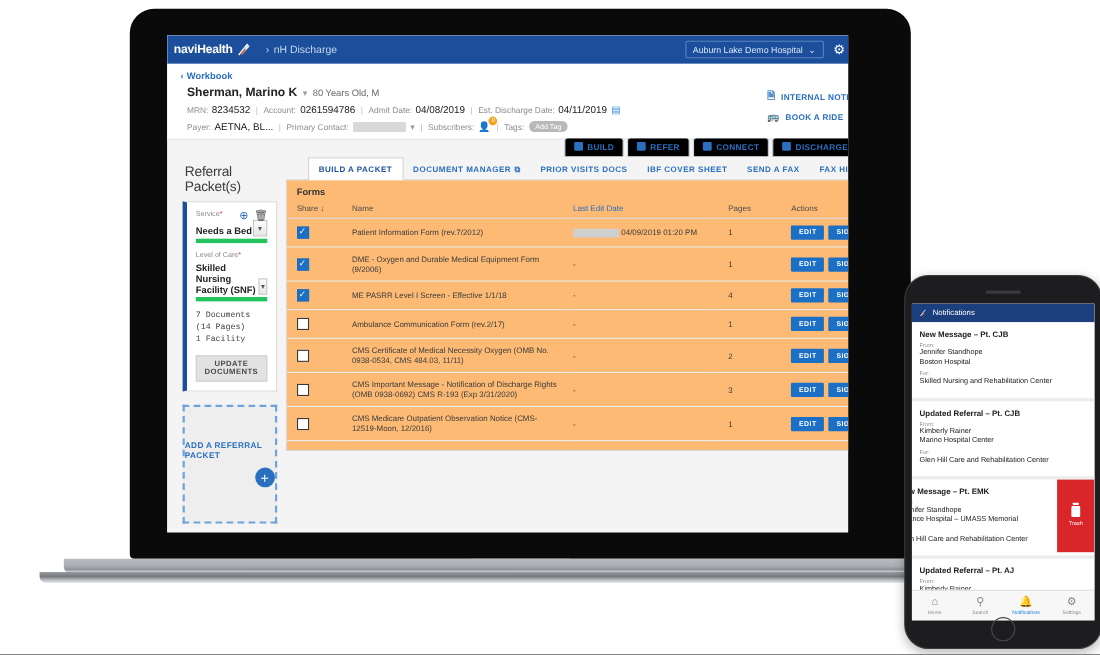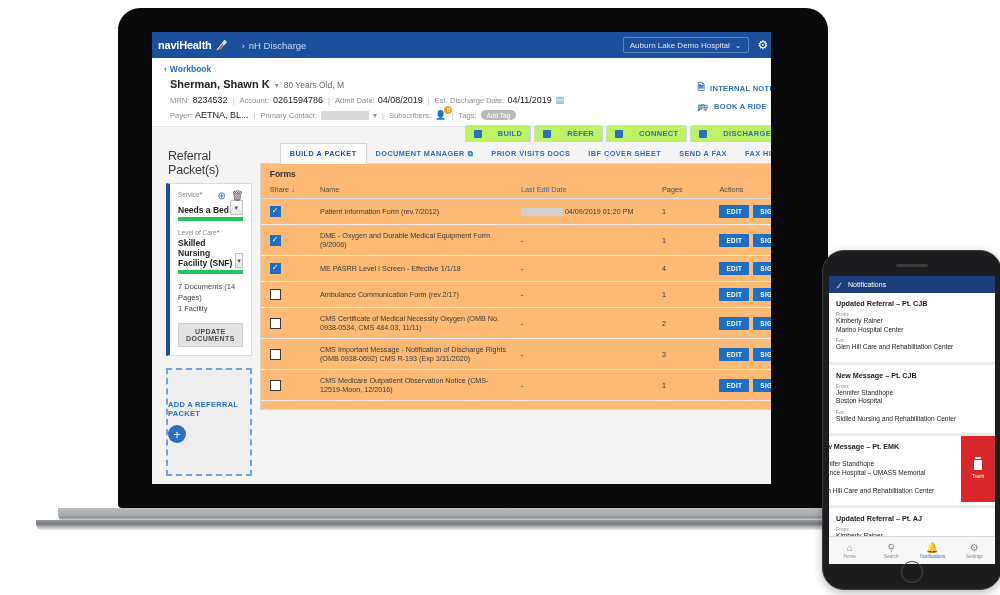--- a/index.html
+++ b/index.html
@@ -74,24 +74,24 @@
   .sub-badge { position:relative; display:inline-block; color:#2a6fc0; font-size:9px;}
   .sub-badge .cnt { position:absolute; top:-4px; right:-6px; background:#f0a323; color:#fff; font-size:5.5px; border-radius:50%; width:8px; height:8px; line-height:8px; text-align:center;}
   .tag-pill { background:#b9b9b9; color:#fff; font-size:6.5px; border-radius:7px; padding:1.5px 6px; }
 
   .head-actions { position:absolute; right: 14px; top: 22px; }
   .head-act { display:flex; align-items:center; gap:5px; color:#2a6fc0; font-size:7.5px; font-weight:bold; letter-spacing:.3px; margin-bottom:5px;}
   .head-act .gl { font-size:9px; }
 
   .maintabs { display:flex; gap:3px; justify-content:flex-end; padding: 0 14px; margin-top:-2px; position:relative; z-index:3;}
   .mtab {
-    background:#bef264; border:1px solid #cfd6de; border-bottom:none;
+    background:#000000; border:1px solid #cfd6de; border-bottom:none;
     border-radius: 3px 3px 0 0; padding: 3px 8px 4px 8px;
     font-size: 7.5px; font-weight:bold; color:#2a6fc0; letter-spacing:.3px;
-    display:flex; align-items:flex-end; gap:16px;
+    display:flex; align-items:flex-start; gap:4px;
   }
   .mtab .sq { width:8px; height:8px; background:#2a6fc0; border-radius:1px; display:inline-block;}
 
   .content { display:flex; gap:0; padding: 0 14px; margin-top:1px; }
   .left-col { width: 152px; }
   .right-col { flex:1; margin-left: 8px; }
 
   .panel-title { font-size: 12.5px; color:#3c3c3c; padding: 6px 0 6px 2px; letter-spacing:-.2px;}
 
   .packet-card {
@@ -106,31 +106,31 @@
   .sel {
     display:flex; align-items:flex-end; justify-content:space-between;
     border-bottom: 4px solid #22c55e; padding: 1px 0 2px 0; margin-bottom: 8px;
   }
   .sel .txt { font-size: 8.5px; color:#222; font-weight:bold; }
   .sel .arrow {
     width: 13px; height: 15px; border:1px solid #c4c4c4;
     background: linear-gradient(180deg,#fdfdfd,#e6e6e6);
     display:flex; align-items:center; justify-content:center; font-size:7px; color:#555;
   }
-  .pc-meta { font-size: 7.5px; color:#444; line-height: 1.45; }
+  .pc-meta { font-size: 7.5px; color:#444; line-height: 1.45; font-family: Liberation Mono, monospace; }
   .upd-btn {
     margin-top: 8px; margin-left:auto; display:block;
     background:#e2e2e2; color:#4a4a4a; border:1px solid #cfcfcf;
     font-size: 7px; font-weight:bold; letter-spacing:.4px; padding: 4px 7px;
   }
   .btn-row { display:flex; }
 
   .add-packet {
     margin-top: 12px; height: 108px; border: 2px dashed #6fa3dd; background:#eeeeee;
-    display:flex; flex-direction:column; align-items:flex-start; justify-content:center; gap:7px;
+    display:flex; flex-direction:column; align-items:flex-end; justify-content:center; gap:7px;
   }
   .add-packet .lbl { font-size: 7.5px; font-weight:bold; color:#2a6fc0; letter-spacing:.3px; }
   .add-packet .plus {
     width: 18px; height: 18px; border-radius:50%; background:#2a6fc0; color:#fff;
     display:flex; align-items:center; justify-content:center; font-size:13px; line-height:1;
   }
 
   .subtabs { display:flex; align-items:center; gap:0; border-bottom:1px solid #d5d5d5; padding-bottom:0;padding-left:20px;}
   .stab { font-size:7.3px; font-weight:bold; color:#2a6fc0; letter-spacing:.45px; padding: 5px 9px 5px 9px; white-space:nowrap; display:flex; align-items:center; gap:3px;}
   .stab.active { background:#fff; border:1px solid #d5d5d5; border-bottom:1px solid #fff; margin-bottom:-1px; color:#1b4f9c;}
@@ -228,21 +228,21 @@
           <span class="ic-help">?</span>
         </div>
       </div>
 
       <div class="patient-head">
         <div class="wb-link">
           <span>‹</span>
           <span>Workbook</span>
         </div>
         <div class="pt-name-row">
-          <span class="pt-name">Sherman, Shawn K</span>
+          <span class="pt-name">Sherman, Marino K</span>
           <span class="pt-caret">▾</span>
           <span class="pt-age">80 Years Old, M</span>
         </div>
 
         <div class="pt-line">
           <span class="lab">MRN:</span>
           <span class="val" style="margin-left:3px">8234532</span>
           <span class="sep">|</span>
           <span class="lab">Account:</span>
           <span class="val" style="margin-left:4px">0261594786</span>
@@ -514,42 +514,42 @@
           <path d="M3 13 L11 3" stroke="#ffffff" stroke-width="1.4" fill="none"></path>
           <path d="M5.5 12.5 L9 8" stroke="#e0603a" stroke-width="1.8" fill="none"></path>
         </svg>
       </span>
       <span class="ttl">Notifications</span>
     </div>
 
     <div class="ph-list">
 
       <div class="ncard">
+        <div class="ttl">New Message – Pt. CJB</div>
+        <div class="grp">
+          <div class="lab">From:</div>
+          <div class="val">Jennifer Standhope</div>
+          <div class="val">Boston Hospital</div>
+        </div>
+        <div class="grp">
+          <div class="lab">For:</div>
+          <div class="val">Skilled Nursing and Rehabilitation Center</div>
+        </div>
+      </div>
+
+      <div class="ncard">
         <div class="ttl">Updated Referral – Pt. CJB</div>
         <div class="grp">
           <div class="lab">From:</div>
           <div class="val">Kimberly Rainer</div>
           <div class="val">Marino Hospital Center</div>
         </div>
         <div class="grp">
           <div class="lab">For:</div>
           <div class="val">Glen Hill Care and Rehabilitation Center</div>
-        </div>
-      </div>
-
-      <div class="ncard">
-        <div class="ttl">New Message – Pt. CJB</div>
-        <div class="grp">
-          <div class="lab">From:</div>
-          <div class="val">Jennifer Standhope</div>
-          <div class="val">Boston Hospital</div>
-        </div>
-        <div class="grp">
-          <div class="lab">For:</div>
-          <div class="val">Skilled Nursing and Rehabilitation Center</div>
         </div>
       </div>
 
       <div class="ncard swiped">
         <div class="inner">
           <div class="ttl">New Message – Pt. EMK</div>
           <div class="grp">
             <div class="lab">From:</div>
             <div class="val">Jennifer Standhope</div>
             <div class="val">Alliance Hospital – UMASS Memorial</div>

